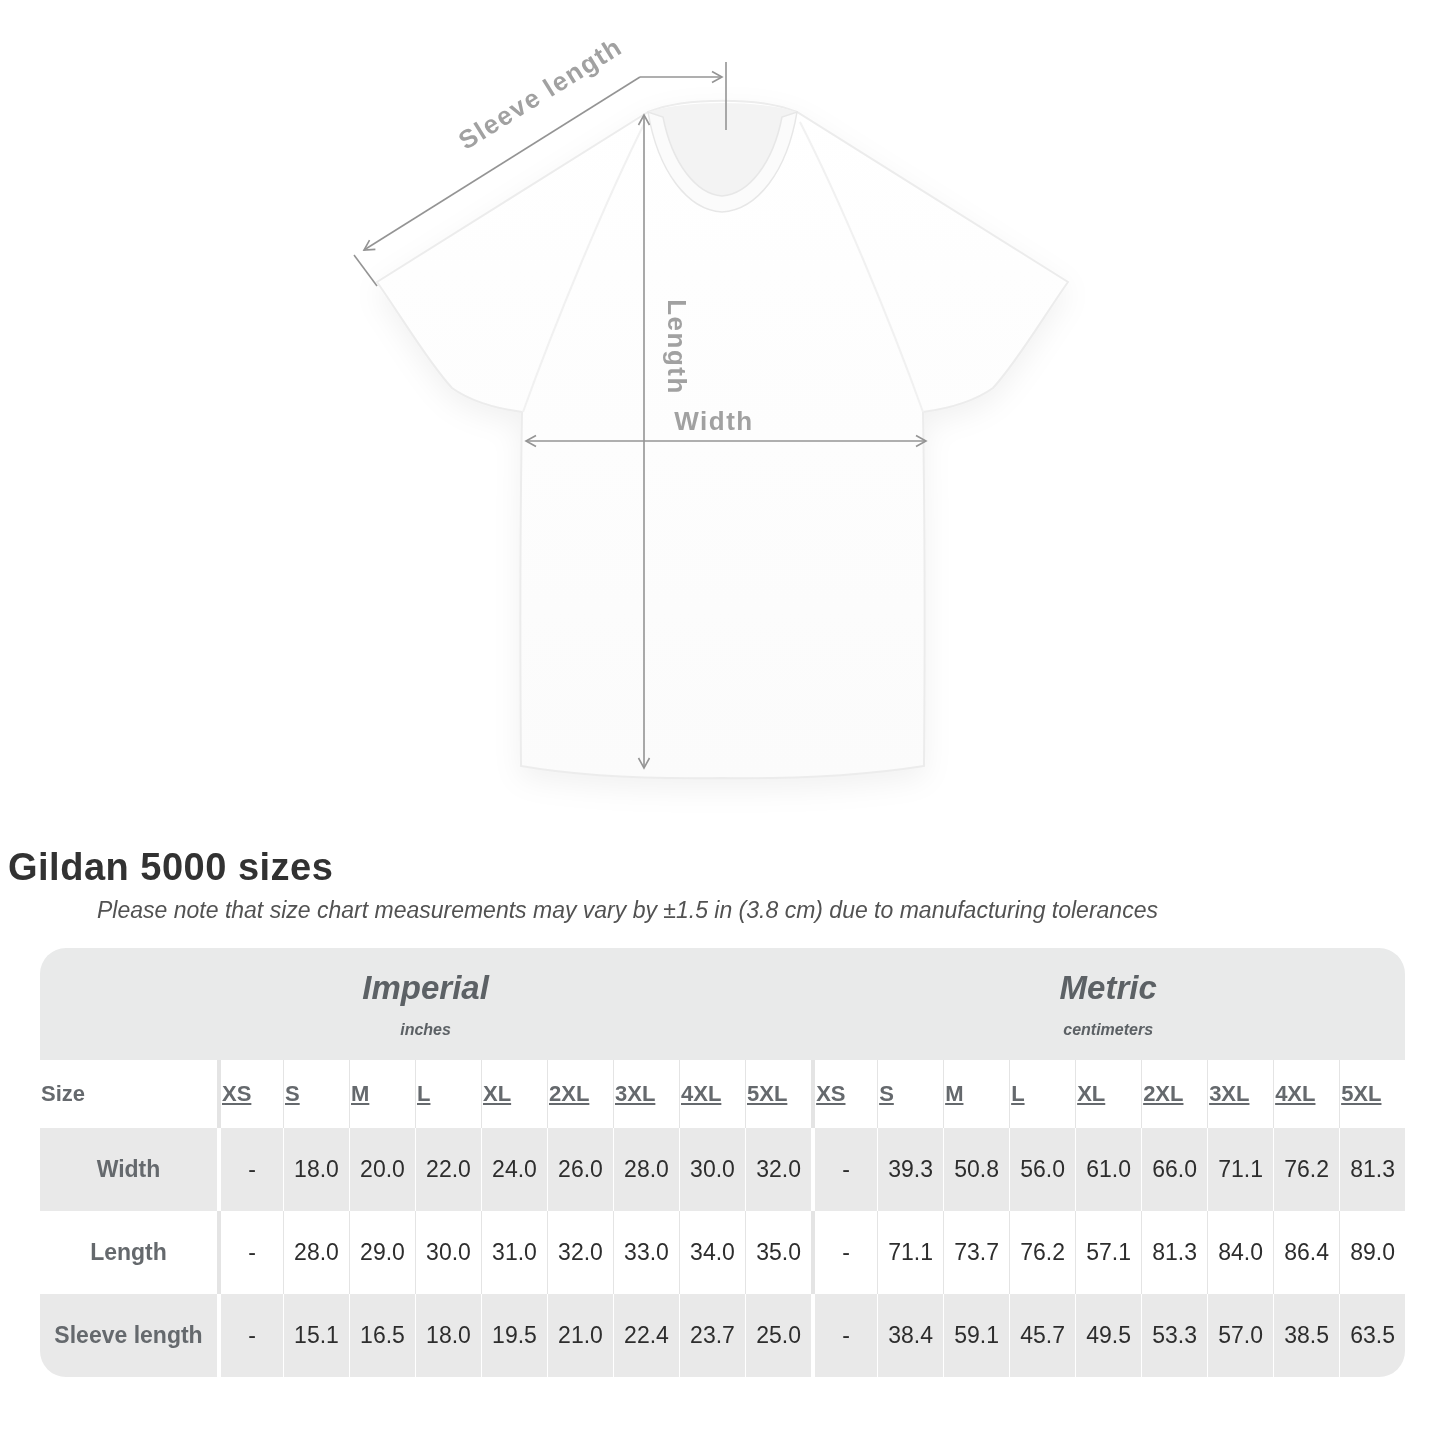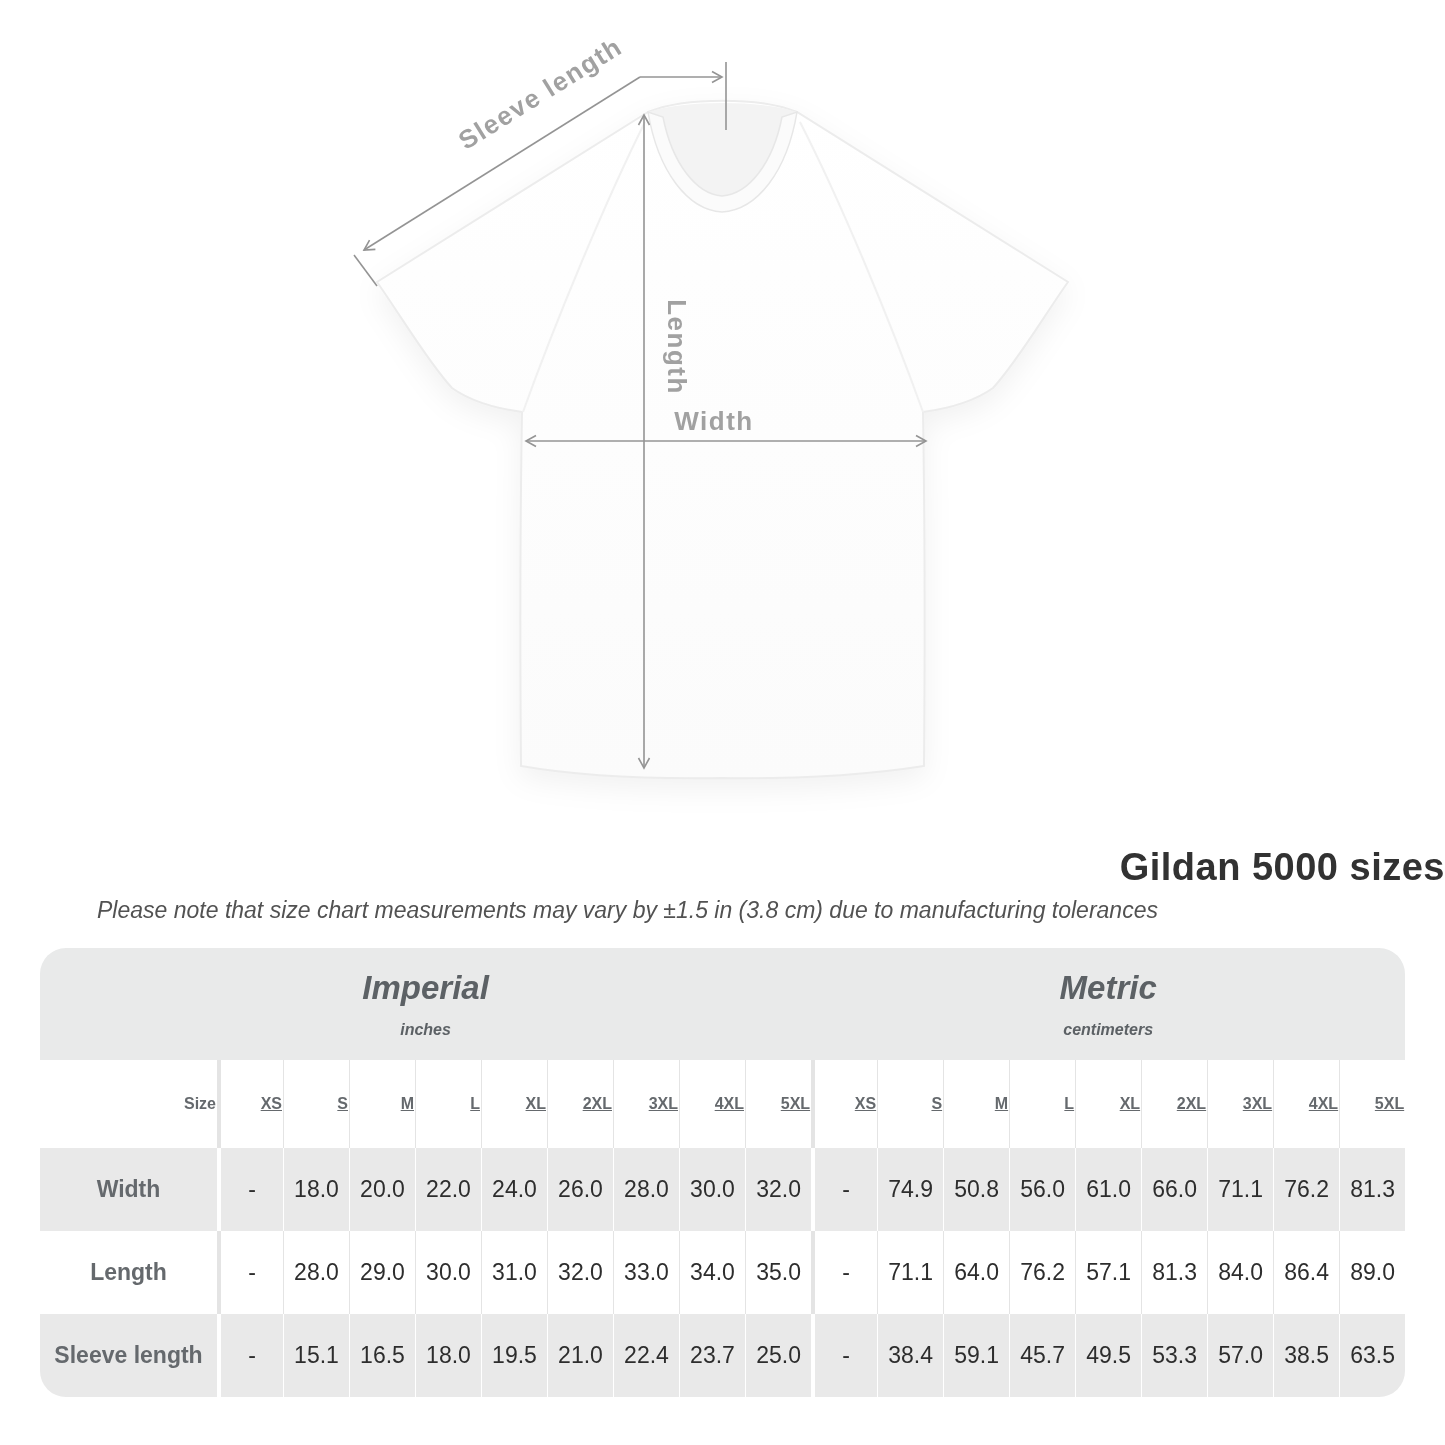--- a/index.html
+++ b/index.html
@@ -22,40 +22,40 @@
     width:1445px;height:1445px;position:relative;background:#ffffff;
     font-family:"Liberation Sans","DejaVu Sans",sans-serif;overflow:hidden;
   }
   .diagram-svg{position:absolute;left:0;top:0;}
   .shirt{filter:drop-shadow(0 10px 14px rgba(0,0,0,0.055));}
   .dim-label{
     font-family:"Liberation Sans","DejaVu Sans",sans-serif;
     font-weight:bold;font-size:26px;letter-spacing:1.5px;fill:var(--diagram-label);
   }
   .page-title{
-    position:absolute;left:0;top:846px;width:1445px;text-align:right;
+    position:absolute;left:0;top:846px;width:1445px;text-align:left;
     font-size:38px;font-weight:bold;color:var(--title-text);letter-spacing:0.5px;padding-left:8px;
   }
   .page-subtitle{
     position:absolute;left:0;top:897px;width:1255px;text-align:center;
     font-size:23px;font-style:italic;color:var(--subtitle-text);
   }
   .table-wrap{
     position:absolute;left:40px;top:948px;width:1365px;
     border-radius:26px;overflow:hidden;
   }
   table{border-collapse:separate;border-spacing:0;table-layout:fixed;width:1365px;}
   .group-header th{
     height:112px;background:var(--header-bg);vertical-align:middle;text-align:center;
   }
   .group-title{font-size:33px;font-weight:bold;font-style:italic;color:#5c6165;}
   .group-unit{font-size:16px;font-style:italic;color:#5c6165;margin-top:14px;}
   .size-row th{
-    height:88px;background:var(--row-white);text-align:right;vertical-align:middle;
-    font-size:16px;font-weight:bold;color:var(--label-text);
+    height:68px;background:var(--row-white);text-align:left;vertical-align:middle;
+    font-size:22px;font-weight:bold;color:var(--label-text);
   }
   .size-row th.size-th{border-left:1px solid var(--sep-light);text-decoration:underline;}
   .size-row th.group-start{border-left-width:4px;}
   tbody tr{height:83px;}
   tbody th.row-label{
     text-align:center;vertical-align:middle;font-size:23px;font-weight:bold;color:var(--label-text);
   }
   tbody td{
     text-align:center;vertical-align:middle;font-size:23px;color:var(--value-text);
   }
@@ -167,21 +167,21 @@
           <td class="group-start">-</td>
           <td>18.0</td>
           <td>20.0</td>
           <td>22.0</td>
           <td>24.0</td>
           <td>26.0</td>
           <td>28.0</td>
           <td>30.0</td>
           <td>32.0</td>
           <td class="group-start">-</td>
-          <td>74.9</td>
+          <td>39.3</td>
           <td>50.8</td>
           <td>56.0</td>
           <td>61.0</td>
           <td>66.0</td>
           <td>71.1</td>
           <td>76.2</td>
           <td>81.3</td>
         </tr>
         <tr class="row-white">
           <th class="row-label">Length</th>
@@ -189,21 +189,21 @@
           <td>28.0</td>
           <td>29.0</td>
           <td>30.0</td>
           <td>31.0</td>
           <td>32.0</td>
           <td>33.0</td>
           <td>34.0</td>
           <td>35.0</td>
           <td class="group-start">-</td>
           <td>71.1</td>
-          <td>64.0</td>
+          <td>73.7</td>
           <td>76.2</td>
           <td>57.1</td>
           <td>81.3</td>
           <td>84.0</td>
           <td>86.4</td>
           <td>89.0</td>
         </tr>
         <tr class="row-gray">
           <th class="row-label">Sleeve length</th>
           <td class="group-start">-</td>

